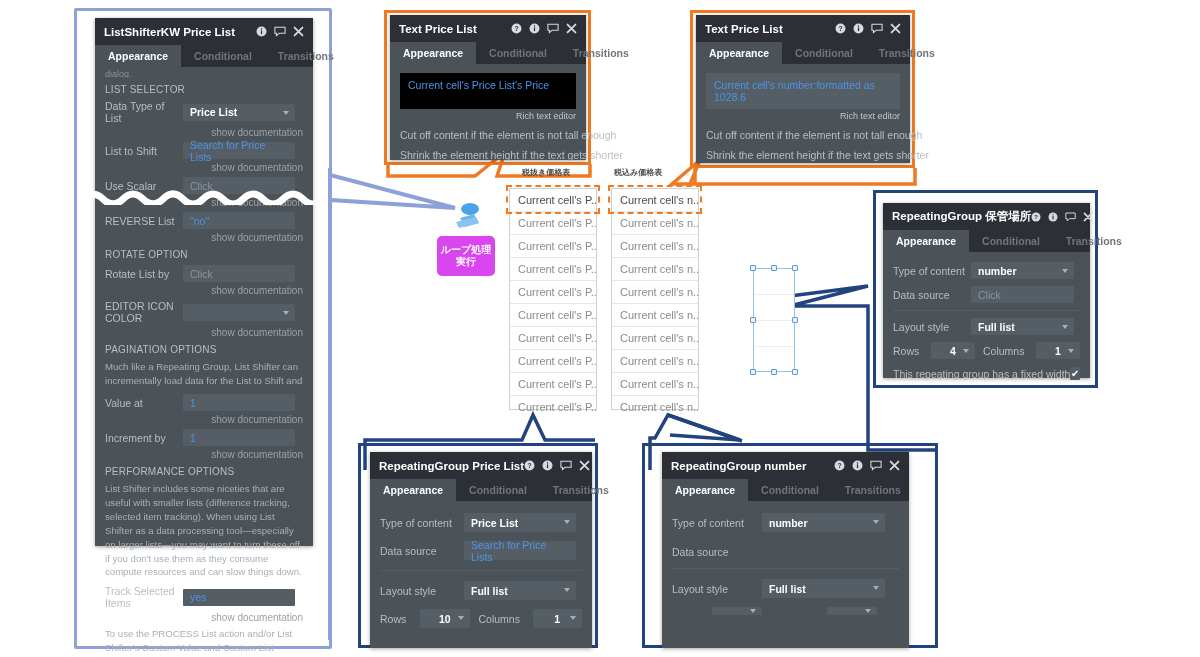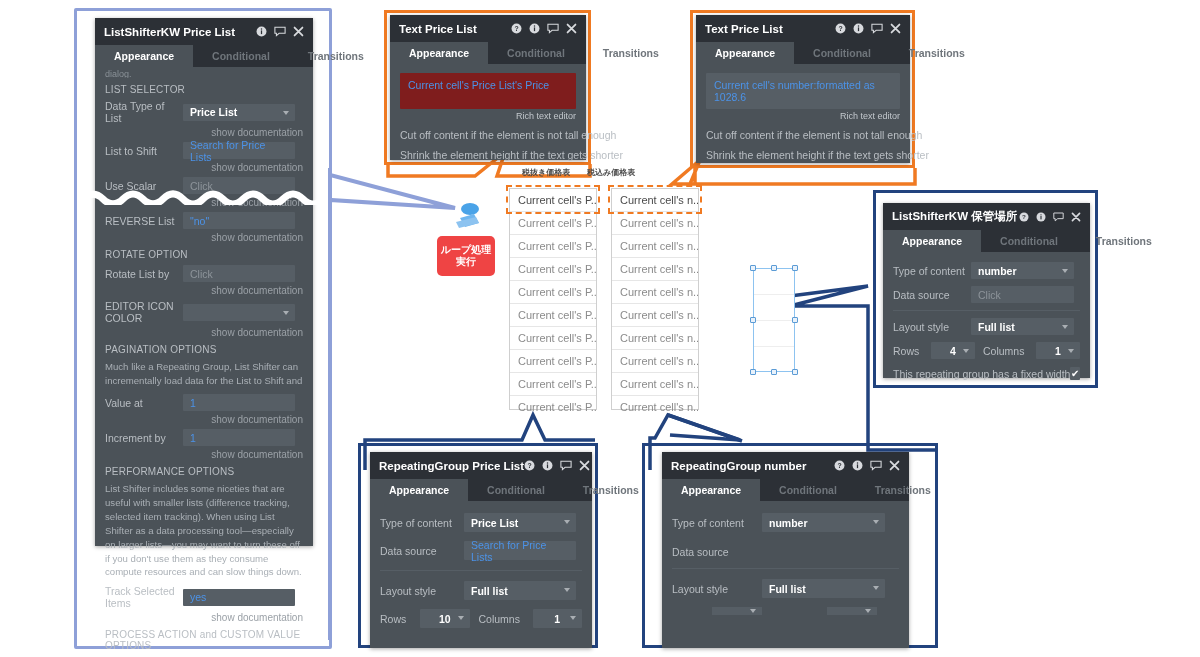--- a/index.html
+++ b/index.html
@@ -16,21 +16,21 @@
     background:#2c3036;height:27px;display:flex;align-items:center;
     padding:0 9px;box-sizing:border-box;
   }
   .panel-title{color:#ffffff;font-size:11.5px;font-weight:bold;white-space:nowrap;flex:1;}
   .head-icons{display:flex;align-items:center;gap:7px;}
   .hicon{display:inline-block;color:#d8dade;line-height:1;}
   .hicon svg{display:block;}
 
   .tabs{display:flex;background:#2c3036;height:22px;align-items:flex-end;}
   .tab{
-    height:22px;line-height:22px;padding:0 19px;font-size:10.5px;color:#6f757b;
+    height:22px;line-height:22px;padding:0 13px;font-size:10.5px;color:#6f757b;
     font-weight:bold;white-space:nowrap;
   }
   .tab.active{background:#4b5258;color:#ffffff;}
 
   .pbody{padding:6px 10px 8px 10px;box-sizing:border-box;position:relative;}
 
   .row{display:flex;align-items:center;margin-bottom:3px;}
   .lbl{color:#b9bec3;font-size:10.5px;flex:0 0 auto;}
   .ctl{
     background:#565e65;height:17px;border-radius:1px;display:flex;align-items:center;
@@ -59,21 +59,21 @@
     padding-left:8px;font-size:11px;color:#8b8b8b;box-sizing:border-box;
     white-space:nowrap;overflow:hidden;
   }
   .rgcell:last-child{border-bottom:none;}
   .rgcell.first{color:#4a4a4a;}
   .collabel{position:absolute;font-size:8px;color:#4a4a4a;font-weight:bold;white-space:nowrap;}
 
   .dashbox{position:absolute;border:2.5px dashed #f07a22;box-sizing:border-box;}
 
   .loopbtn{
-    position:absolute;background:#ef4444;border-radius:5px;color:#fff;
+    position:absolute;background:#d946ef;border-radius:5px;color:#fff;
     display:flex;align-items:center;justify-content:center;text-align:center;
     font-size:10px;line-height:1.25;font-weight:bold;
   }
 
   
   .selbox{position:absolute;border:1.5px solid #8dc3f0;box-sizing:border-box;background:#fff;}
   .selrow{border-bottom:1px solid #eeeeee;box-sizing:border-box;}
   .handle{position:absolute;width:6px;height:6px;background:#e9f2fb;border:1.5px solid #5b9bd5;box-sizing:border-box;border-radius:1px;}
 
   .frame{position:absolute;box-sizing:border-box;}
@@ -214,21 +214,20 @@
 
     <div class="sect">PERFORMANCE OPTIONS</div>
     <div class="para">List Shifter includes some niceties that are useful with smaller lists (difference tracking, selected item tracking). When using List Shifter as a data processing tool—especially on larger lists—you may want to turn these off if you don't use them as they consume compute resources and can slow things down.</div>
 
     <div class="row">
         <div class="lbl" style="width:78px;">Track Selected Items</div>
       <div class="ctl blue" style="width:112px;">yes</div>
       </div>
     <div class="showdoc">show documentation</div>
 
-    <div class="sect">PROCESS ACTION and CUSTOM VALUE OPTIONS</div>
     <div class="para">To use the PROCESS List action and/or List Shifter's Custom Value and Custom List outputs, select a data type to use for List Shifter's Processed Result, Processed List, Custom Value and Custom List outputs.</div>
 
   </div>
 </div>
 
 <div class="panel" style="left:390px;top:15px;width:196px;height:145px;">
   <div class="panel-head">
     <div class="panel-title">Text Price List</div>
     <div class="head-icons">
       <span class="hicon">
@@ -255,21 +254,21 @@
           </svg>
         </span>
     </div>
   </div>
   <div class="tabs">
     <div class="tab active">Appearance</div>
     <div class="tab">Conditional</div>
     <div class="tab">Transitions</div>
   </div>
   <div class="pbody" style="padding-top:9px;">
-    <div style="background:#7f1d1d;height:36px;border-radius:1px;padding:6px 8px;box-sizing:border-box;">
+    <div style="background:#000000;height:36px;border-radius:1px;padding:6px 8px;box-sizing:border-box;">
       <span style="color:#4c93e8;font-size:10.5px;">Current cell's Price List's Price</span>
     </div>
     <div style="color:#c2c7cc;font-size:9px;text-align:right;margin-top:2px;">Rich text editor</div>
     <div class="row" style="margin-top:7px;justify-content:space-between;">
       <div class="lbl">Cut off content if the element is not tall enough</div>
       <div class="chk"></div>
     </div>
     <div class="row" style="margin-top:7px;justify-content:space-between;">
       <div class="lbl">Shrink the element height if the text gets shorter</div>
       <div class="chk"></div>
@@ -321,21 +320,21 @@
       <div class="chk"></div>
     </div>
     <div class="row" style="margin-top:7px;justify-content:space-between;">
       <div class="lbl">Shrink the element height if the text gets shorter</div>
       <div class="chk"></div>
     </div>
   </div>
 </div>
 
 <div class="collabel" style="left:522px;top:167px;">税抜き価格表</div>
-<div class="collabel" style="left:587px;top:167px;">税込み価格表</div>
+<div class="collabel" style="left:614px;top:167px;">税込み価格表</div>
 
 <div class="rgcol" id="rgcol1" style="left:509px;top:188px;width:88px;height:222px;">
     <div class="rgcell first">Current cell's P...</div>
     <div class="rgcell">Current cell's P...</div>
     <div class="rgcell">Current cell's P...</div>
     <div class="rgcell">Current cell's P...</div>
     <div class="rgcell">Current cell's P...</div>
     <div class="rgcell">Current cell's P...</div>
     <div class="rgcell">Current cell's P...</div>
     <div class="rgcell">Current cell's P...</div>
@@ -375,21 +374,21 @@
 <div class="handle" style="left:771px;top:265px;"></div>
 <div class="handle" style="left:792px;top:265px;"></div>
 <div class="handle" style="left:750px;top:317px;"></div>
 <div class="handle" style="left:792px;top:317px;"></div>
 <div class="handle" style="left:750px;top:369px;"></div>
 <div class="handle" style="left:771px;top:369px;"></div>
 <div class="handle" style="left:792px;top:369px;"></div>
 
 <div class="panel" style="left:883px;top:203px;width:207px;height:175px;">
   <div class="panel-head">
-    <div class="panel-title">ListShifterKW 保管場所</div>
+    <div class="panel-title">RepeatingGroup 保管場所</div>
     <div class="head-icons">
       <span class="hicon">
           <svg width="10" height="10" viewBox="0 0 16 16">
             <circle cx="8" cy="8" r="7.2" fill="#d8dade"></circle>
             <text x="8" y="11.6" font-size="10" font-family="Liberation Sans, sans-serif" font-weight="bold" text-anchor="middle" fill="#2c3036">?</text>
           </svg>
         </span>
       <span class="hicon">
           <svg width="10" height="10" viewBox="0 0 16 16">
             <circle cx="8" cy="8" r="7.2" fill="#d8dade"></circle>

